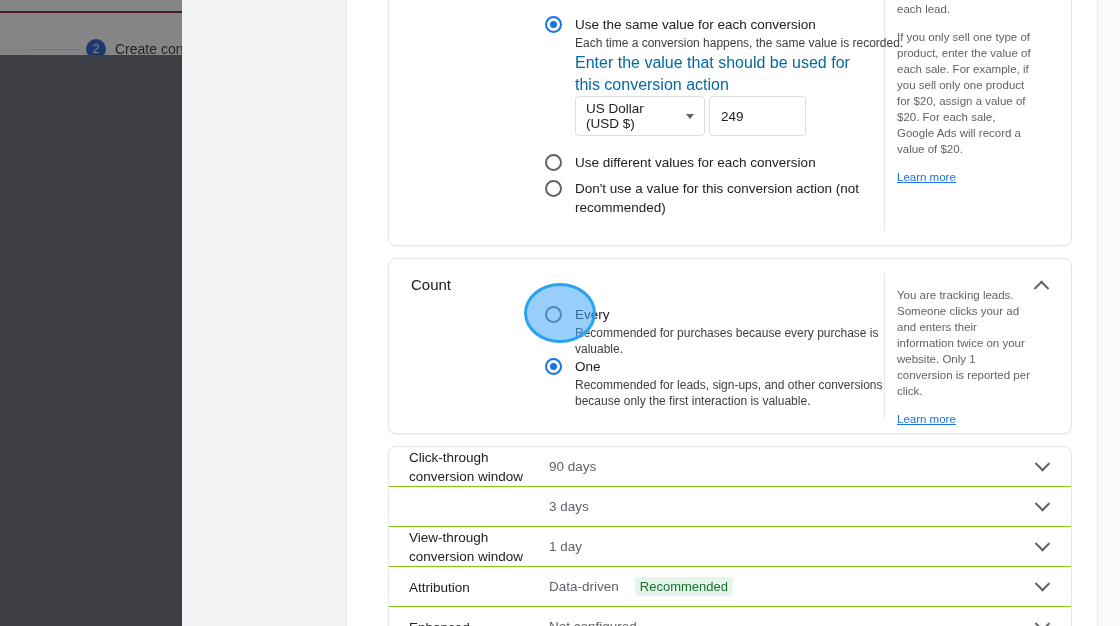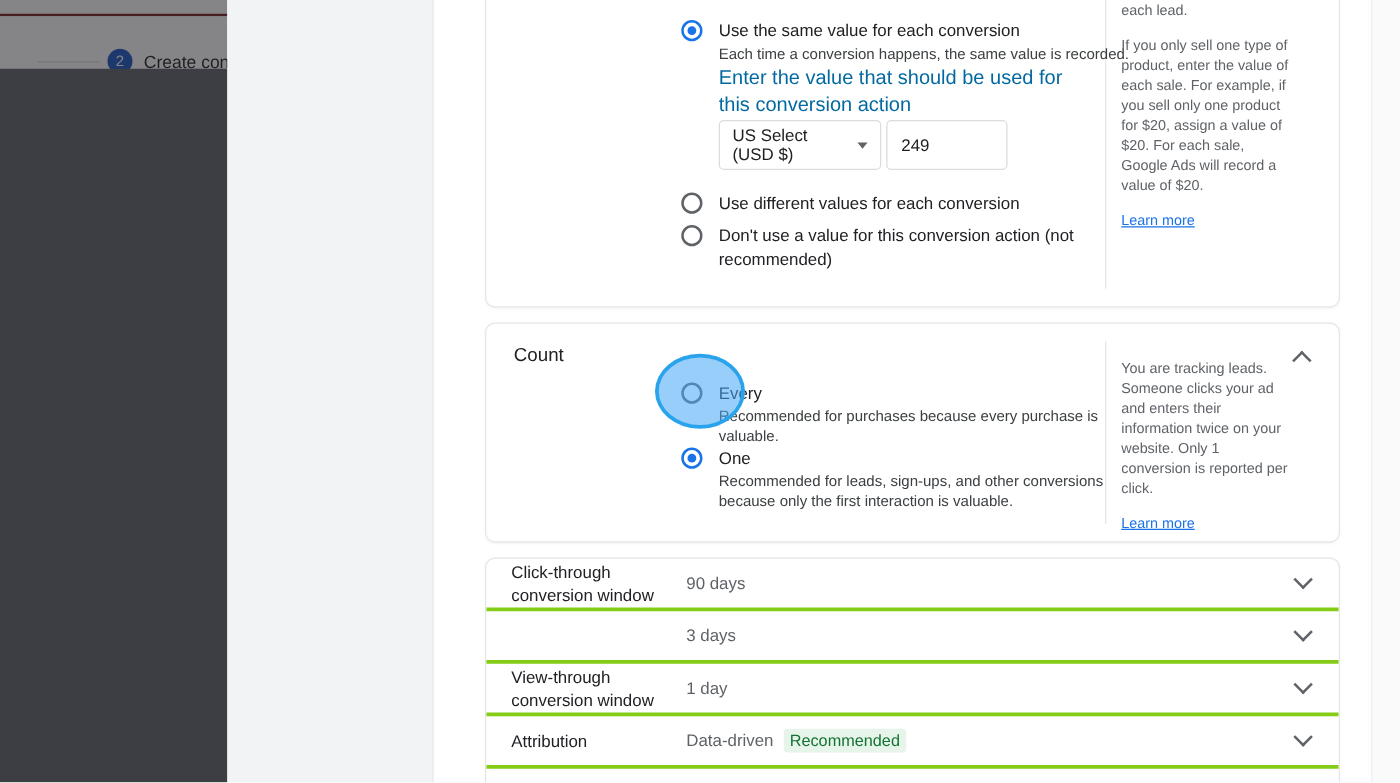--- a/index.html
+++ b/index.html
@@ -310,21 +310,21 @@
     background: #ffffff;
     border: 1px solid #e4e6e8;
     border-radius: 8px;
     box-sizing: border-box;
     overflow: hidden;
     box-shadow: 0 1px 2px rgba(60,64,67,0.06);
   }
   .srow {
     position: relative;
     height: 39px;
-    border-bottom: 3px solid #84cc16;
+    border-bottom: 1px solid #84cc16;
     display: flex;
     align-items: center;
   }
   .srow:last-child { border-bottom: none; }
   .srow-label {
     position: absolute;
     left: 20px;
     width: 130px;
     font-size: 13.5px;
     line-height: 19px;
@@ -334,21 +334,21 @@
   }
   .srow-value {
     position: absolute;
     left: 160px;
     font-size: 13.5px;
     color: #5f6368;
     display: flex;
     align-items: center;
   }
   .badge {
-    margin-left: 8px;
+    margin-left: 16px;
     background: #e6f4ea;
     color: #137333;
     font-size: 13px;
     padding: 2px 5px;
     border-radius: 3px;
   }
   .srow-chev {
     position: absolute;
     right: 17px;
     width: 24px; height: 24px;
@@ -394,21 +394,21 @@
 
         <div class="radio-row" style="top:210px;">
           <span class="radio checked"></span>
           <span class="radio-label">Use the same value for each conversion</span>
           <span class="radio-sub">Each time a conversion happens, the same value is recorded.</span>
         </div>
 
         <div class="field-note" style="top:247px;">Enter the value that should be used for this conversion action</div>
 
         <div class="select-box" style="top:291px;">
-          <span class="sel-text">US Select (USD $)</span>
+          <span class="sel-text">US Dollar (USD $)</span>
           <span class="caret"></span>
         </div>
 
         <div class="text-box" style="top:291px;padding-left:11px;">
           <span>249</span>
         </div>
 
         <div class="radio-row" style="top:348px;">
           <span class="radio"></span>
           <span class="radio-label">Use different values for each conversion</span>

